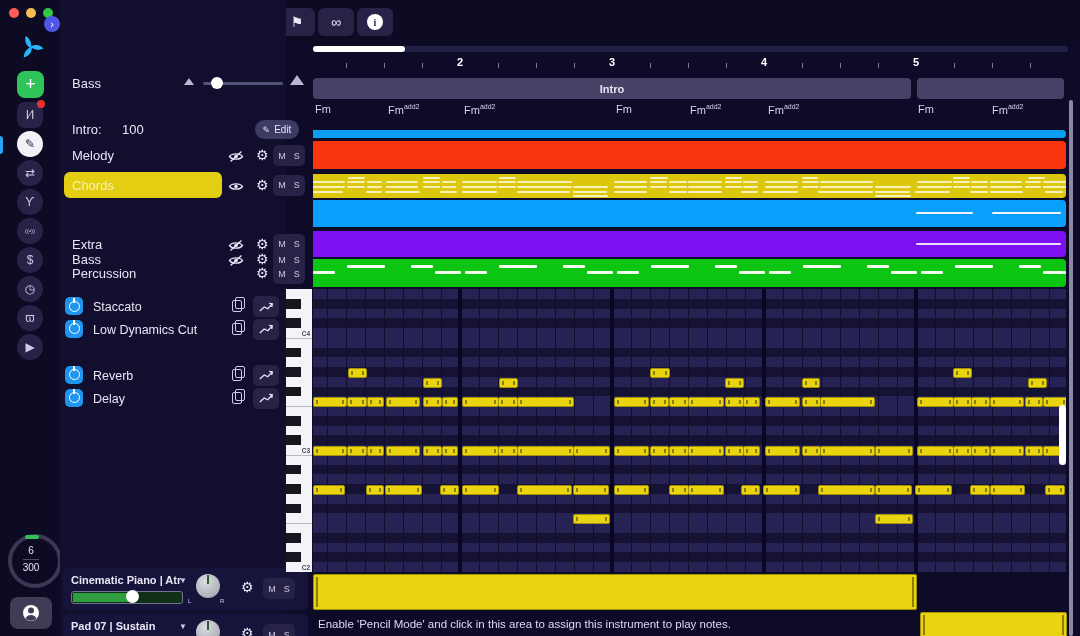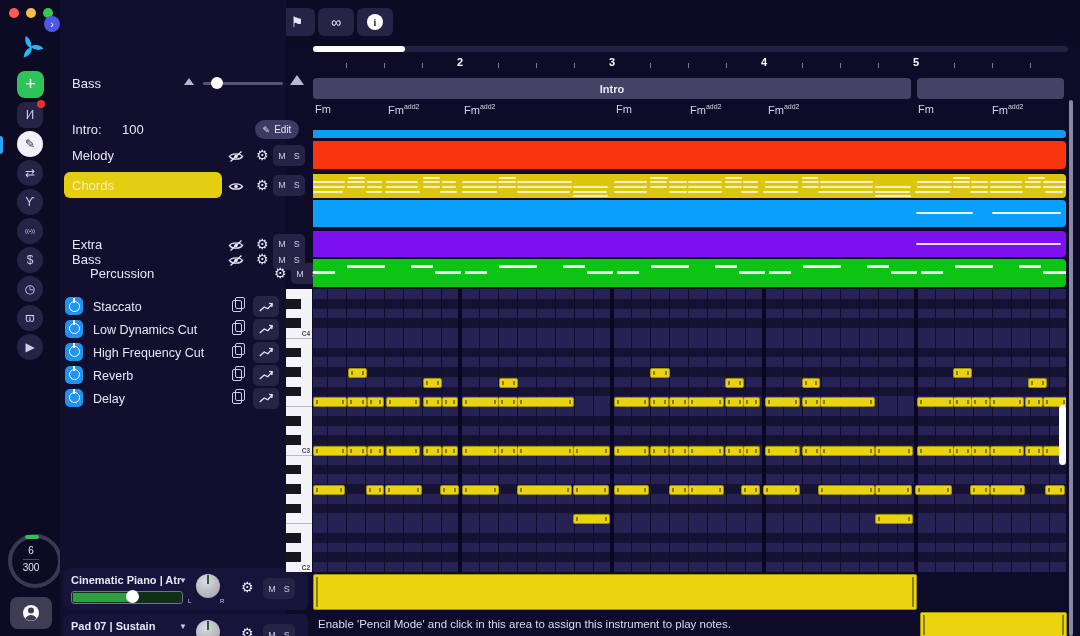--- a/index.html
+++ b/index.html
@@ -199,21 +199,21 @@
             <path d="M1.5 6.5 C4 3 12 3 14.5 6.5 C12 10 4 10 1.5 6.5 Z" fill="none" stroke="#e8e6f5" stroke-width="1.3"></path>
             <circle cx="8" cy="6.5" r="1.8" fill="#e8e6f5"></circle>
             <line x1="2.5" y1="11.5" x2="13.5" y2="1.5" stroke="#e8e6f5" stroke-width="1.3"></line>
           </svg></div>
         <div class="gear" style="position: absolute; left: 196px; top: 7px;">⚙</div>
         <div class="ms" style="position: absolute; left: 213px; top: 4px;">
           <div>M</div>
           <div>S</div>
         </div>
       </div>
-      <div class="trackrow" style="position: absolute; left: 18px; top: 259px; width: 226px; height: 28px;">
+      <div class="trackrow" style="position: absolute; left: 0px; top: 259px; width: 226px; height: 28px;">
         <div class="name" style="position: absolute; left: 12px; top: 7px; width: 140px; font-size: 13px;">Percussion</div>
         <div class="gear" style="position: absolute; left: 196px; top: 7px;">⚙</div>
         <div class="ms" style="position: absolute; left: 213px; top: 4px;">
           <div>M</div>
           <div>S</div>
         </div>
       </div>
       <div style="position: absolute; left: 0px; top: 295px; width: 226px; height: 22px;">
         <div class="toggle" style="position: absolute; left: 5px; top: 2px;">
           <div class="pow"></div>
@@ -225,33 +225,20 @@
             <path d="M2 11 L7 6.5 L11 8.5 L16 3" fill="none" stroke="#e8e6f5" stroke-width="1.5"></path>
             <path d="M12.5 2.5 L16 3 L15.5 6.5" fill="none" stroke="#e8e6f5" stroke-width="1.5"></path>
           </svg>
         </div>
       </div>
       <div style="position: absolute; left: 0px; top: 317.9px; width: 226px; height: 22px;">
         <div class="toggle" style="position: absolute; left: 5px; top: 2px;">
           <div class="pow"></div>
         </div>
         <div style="position: absolute; left: 33px; top: 5px; width: 150px; font-size: 12.5px;">Low Dynamics Cut</div>
-        <div class="copy" style="position: absolute; left: 172px; top: 5px;"></div>
-        <div class="curvebtn" style="position: absolute; left: 193px; top: 1px;">
-          <svg width="16" height="12" viewBox="0 0 18 13">
-            <path d="M2 11 L7 6.5 L11 8.5 L16 3" fill="none" stroke="#e8e6f5" stroke-width="1.5"></path>
-            <path d="M12.5 2.5 L16 3 L15.5 6.5" fill="none" stroke="#e8e6f5" stroke-width="1.5"></path>
-          </svg>
-        </div>
-      </div>
-      <div style="position: absolute; left: 0px; top: 340.8px; width: 226px; height: 22px;">
-        <div class="toggle" style="position: absolute; left: 5px; top: 2px;">
-          <div class="pow"></div>
-        </div>
-        <div style="position: absolute; left: 33px; top: 5px; width: 150px; font-size: 12.5px;">High Frequency Cut</div>
         <div class="copy" style="position: absolute; left: 172px; top: 5px;"></div>
         <div class="curvebtn" style="position: absolute; left: 193px; top: 1px;">
           <svg width="16" height="12" viewBox="0 0 18 13">
             <path d="M2 11 L7 6.5 L11 8.5 L16 3" fill="none" stroke="#e8e6f5" stroke-width="1.5"></path>
             <path d="M12.5 2.5 L16 3 L15.5 6.5" fill="none" stroke="#e8e6f5" stroke-width="1.5"></path>
           </svg>
         </div>
       </div>
       <div style="position: absolute; left: 0px; top: 363.7px; width: 226px; height: 22px;">
         <div class="toggle" style="position: absolute; left: 5px; top: 2px;">

